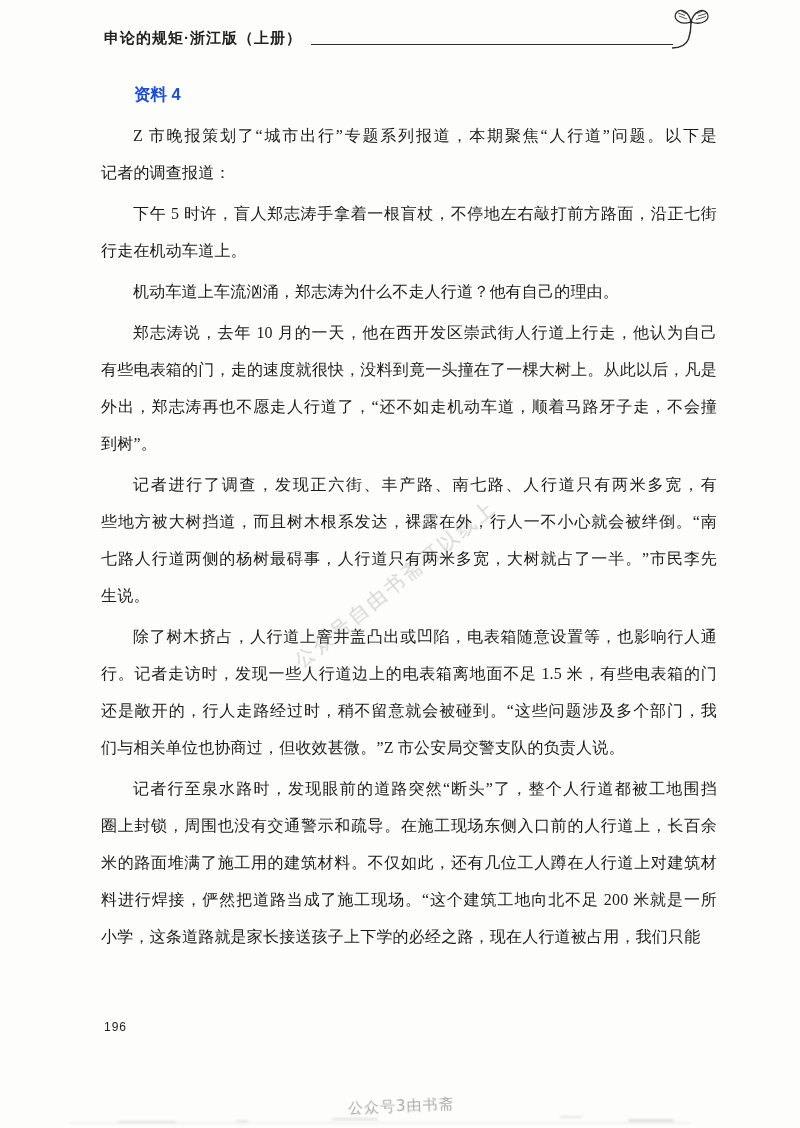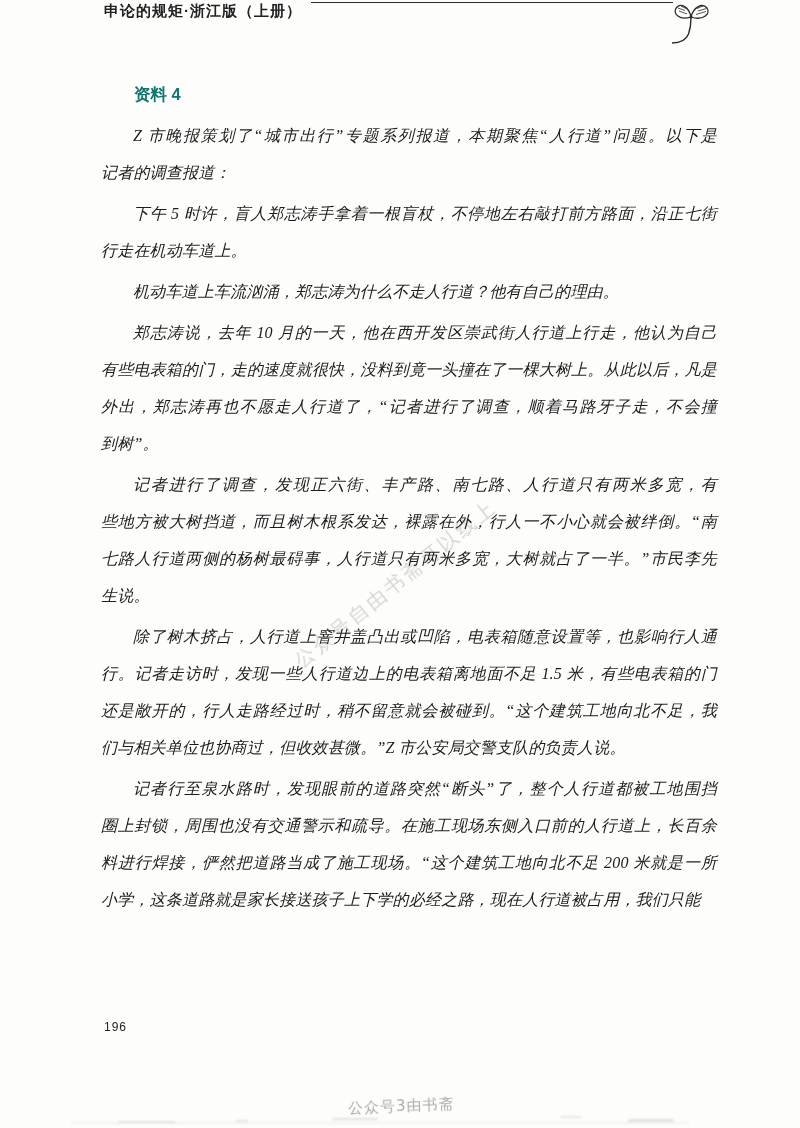--- a/index.html
+++ b/index.html
@@ -8,43 +8,43 @@
     width:800px;height:1128px;
     margin:0 auto;
     background:#fdfdfc;
     color:#1c1c1c;
     font-family:"Liberation Serif","DejaVu Serif",serif;
     overflow:hidden;
   }
   
   .header{
     position:absolute;top:2px;left:104px;right:86px;height:48px;
-    display:flex;align-items:flex-start;
+    display:flex;align-items:flex-end;
   }
   .header-title{
     font-family:"Liberation Sans","DejaVu Sans",sans-serif;
     font-weight:600;font-size:15px;letter-spacing:1px;
     white-space:nowrap;margin-bottom:2px;color:#222;
   }
   .header-rule{
     flex:1;height:0;border-bottom:1.6px solid #2b2b2b;
     margin-left:9px;margin-bottom:5px;
   }
   .sprout-svg{display:block;margin-left:-1px;}
   
   .content{
     position:absolute;left:101px;top:76px;width:616px;
     font-size:16px;
   }
   .section-label{
     font-family:"Liberation Sans","DejaVu Sans",sans-serif;
     font-weight:700;font-size:16.5px;
-    line-height:37px;text-indent:2em;margin-bottom:2px;color:#0f766e;
+    line-height:37px;text-indent:2em;margin-bottom:2px;color:#1d4ed8;
   }
-  .para{margin:4px 0 0 0;font-style:italic;}
+  .para{margin:4px 0 0 0;}
   .line{
     display:block;width:100%;
     line-height:37px;
     text-align:justify;text-align-last:justify;
     letter-spacing:0.2px;
   }
   .line.first{text-indent:2em;}
   .line.lastline{text-align-last:left;}
   
   .pagenum{
@@ -112,38 +112,39 @@
         <div class="para">
           <div class="line first">下午 5 时许，盲人郑志涛手拿着一根盲杖，不停地左右敲打前方路面，沿正七街</div>
           <div class="line lastline">行走在机动车道上。</div>
         </div>
         <div class="para">
           <div class="line first lastline">机动车道上车流汹涌，郑志涛为什么不走人行道？他有自己的理由。</div>
         </div>
         <div class="para">
           <div class="line first">郑志涛说，去年 10 月的一天，他在西开发区崇武街人行道上行走，他认为自己</div>
           <div class="line">有些电表箱的门，走的速度就很快，没料到竟一头撞在了一棵大树上。从此以后，凡是</div>
-          <div class="line">外出，郑志涛再也不愿走人行道了，“记者进行了调查，顺着马路牙子走，不会撞</div>
+          <div class="line">外出，郑志涛再也不愿走人行道了，“还不如走机动车道，顺着马路牙子走，不会撞</div>
           <div class="line lastline">到树”。</div>
         </div>
         <div class="para">
           <div class="line first">记者进行了调查，发现正六街、丰产路、南七路、人行道只有两米多宽，有</div>
           <div class="line">些地方被大树挡道，而且树木根系发达，裸露在外，行人一不小心就会被绊倒。“南</div>
           <div class="line">七路人行道两侧的杨树最碍事，人行道只有两米多宽，大树就占了一半。”市民李先</div>
           <div class="line lastline">生说。</div>
         </div>
         <div class="para">
           <div class="line first">除了树木挤占，人行道上窨井盖凸出或凹陷，电表箱随意设置等，也影响行人通</div>
           <div class="line">行。记者走访时，发现一些人行道边上的电表箱离地面不足 1.5 米，有些电表箱的门</div>
-          <div class="line">还是敞开的，行人走路经过时，稍不留意就会被碰到。“这个建筑工地向北不足，我</div>
+          <div class="line">还是敞开的，行人走路经过时，稍不留意就会被碰到。“这些问题涉及多个部门，我</div>
           <div class="line lastline">们与相关单位也协商过，但收效甚微。”Z 市公安局交警支队的负责人说。</div>
         </div>
         <div class="para">
           <div class="line first">记者行至泉水路时，发现眼前的道路突然“断头”了，整个人行道都被工地围挡</div>
           <div class="line">圈上封锁，周围也没有交通警示和疏导。在施工现场东侧入口前的人行道上，长百余</div>
+          <div class="line">米的路面堆满了施工用的建筑材料。不仅如此，还有几位工人蹲在人行道上对建筑材</div>
           <div class="line">料进行焊接，俨然把道路当成了施工现场。“这个建筑工地向北不足 200 米就是一所</div>
           <div class="line lastline">小学，这条道路就是家长接送孩子上下学的必经之路，现在人行道被占用，我们只能</div>
         </div>
       </div>
   </main>
 
   <div class="pagenum">196</div>
   <div class="hand-watermark">公众号3由书斋</div>
 
   <div class="smudge s6"></div>

